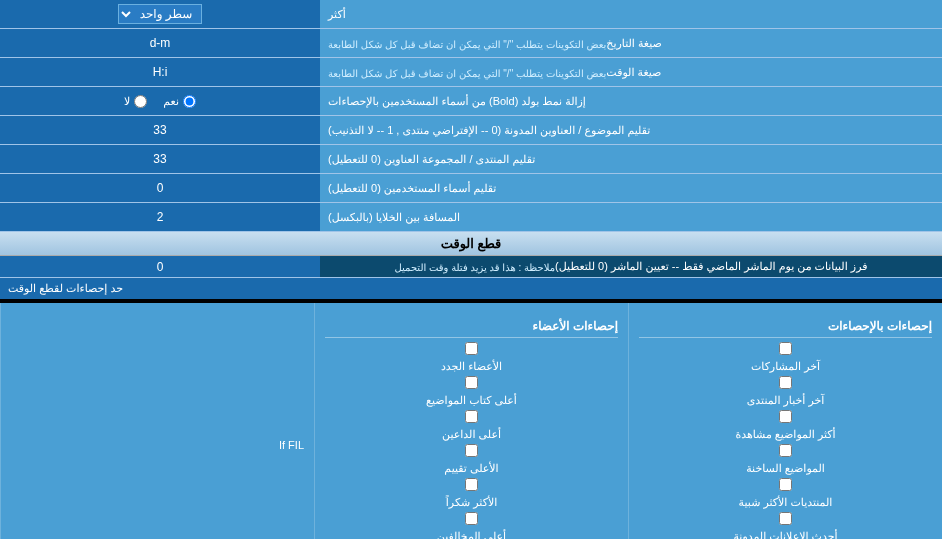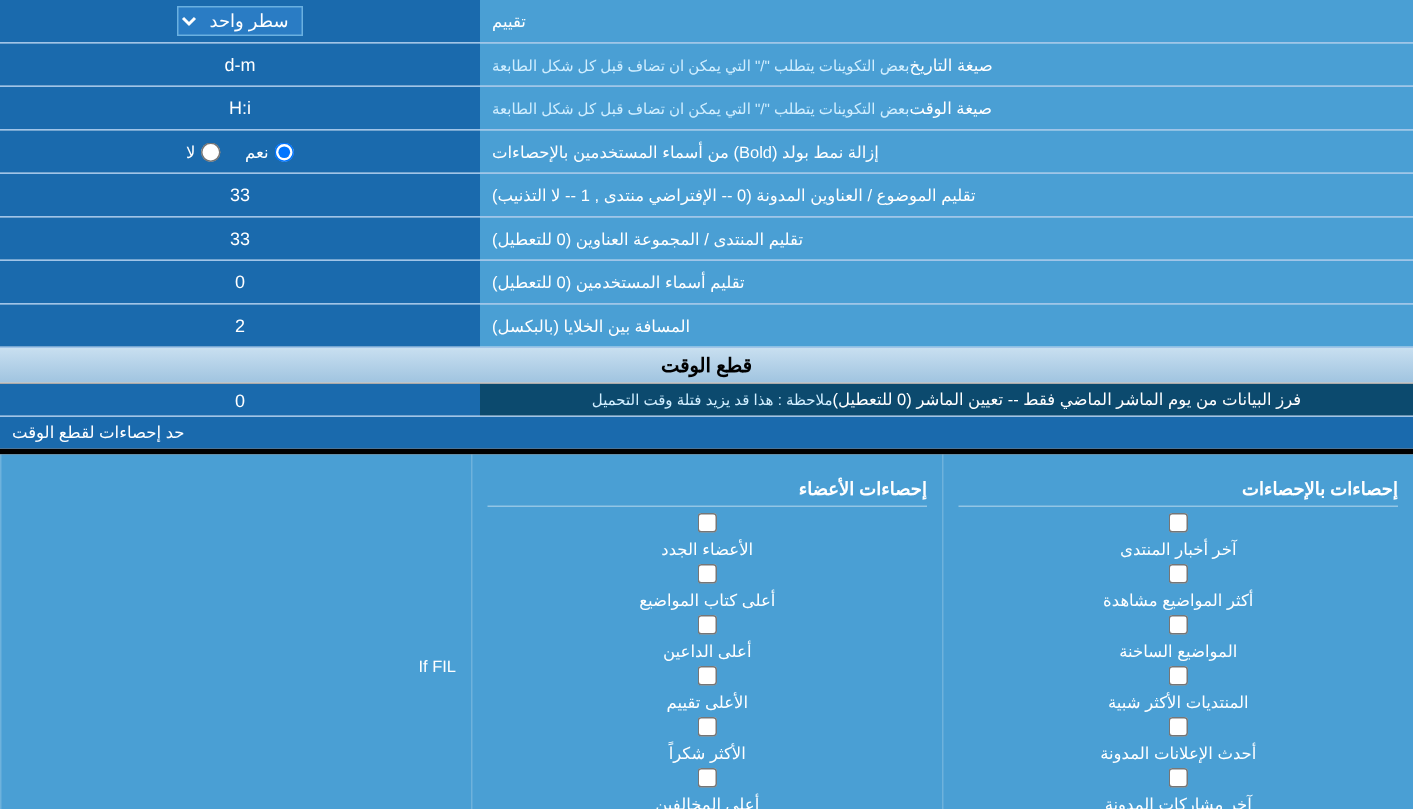--- a/index.html
+++ b/index.html
@@ -210,21 +210,21 @@
       cursor: pointer;
       flex-shrink: 0;
     }
   </style>
 </head>
 <body>
 
 <div class="main-container">
 
   <div class="top-row">
-    <div class="top-label">تقييم</div>
+    <div class="top-label">أكثر</div>
     <div class="top-select-wrap">
       <select>
         <option>سطر واحد</option>
         <option>سطران</option>
         <option>ثلاثة أسطر</option>
       </select>
     </div>
   </div>
 
   <div class="row">
@@ -306,20 +306,24 @@
   <div style="display:flex; width:100%; background:#4a9fd4; border-bottom:4px solid #000000;">
     <div style="flex:1; background:#1a6aad; color:#fff; padding:4px 8px; text-align:right; font-size:11px; display:flex; align-items:center; justify-content:flex-end;">حد إحصاءات لقطع الوقت</div>
   </div>
 
   <div style="display:flex; width:100%;">
 
     <div class="bottom-col">
       <div class="bottom-col-header">إحصاءات بالإحصاءات</div>
       <div class="cb-row">
         <input type="checkbox" style="">
+        <span>آخر المشاركات</span>
+      </div>
+      <div class="cb-row">
+        <input type="checkbox" style="">
         <span>آخر أخبار المنتدى</span>
       </div>
       <div class="cb-row">
         <input type="checkbox" style="">
         <span>أكثر المواضيع مشاهدة</span>
       </div>
       <div class="cb-row">
         <input type="checkbox" style="">
         <span>المواضيع الساخنة</span>
       </div>

